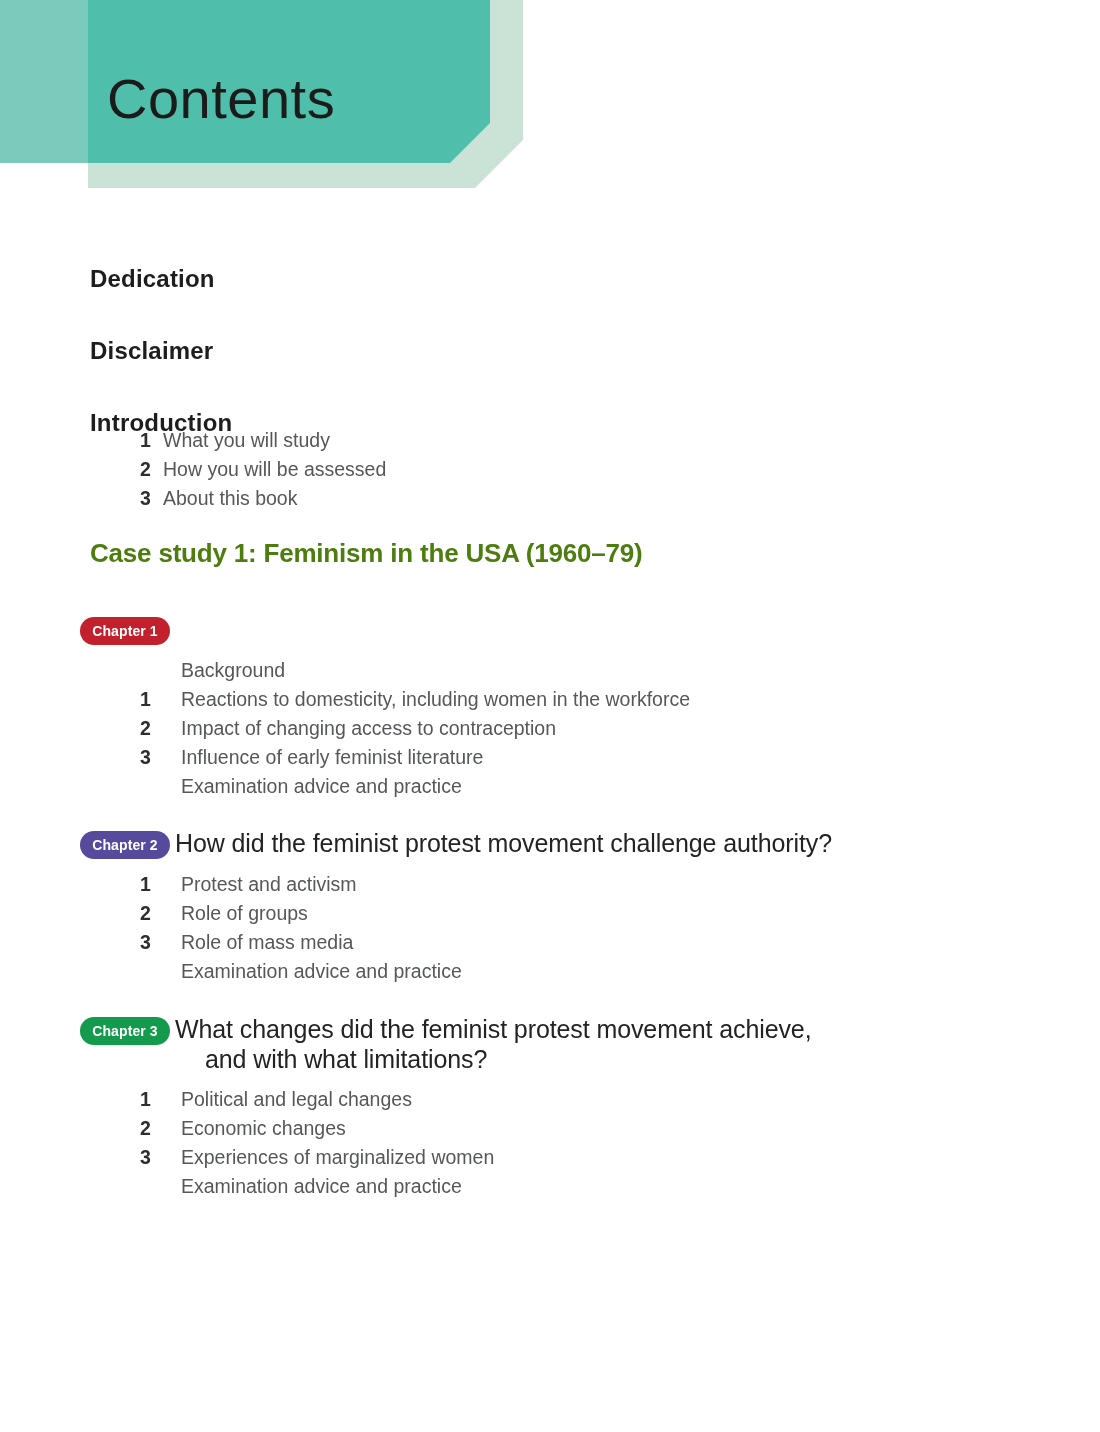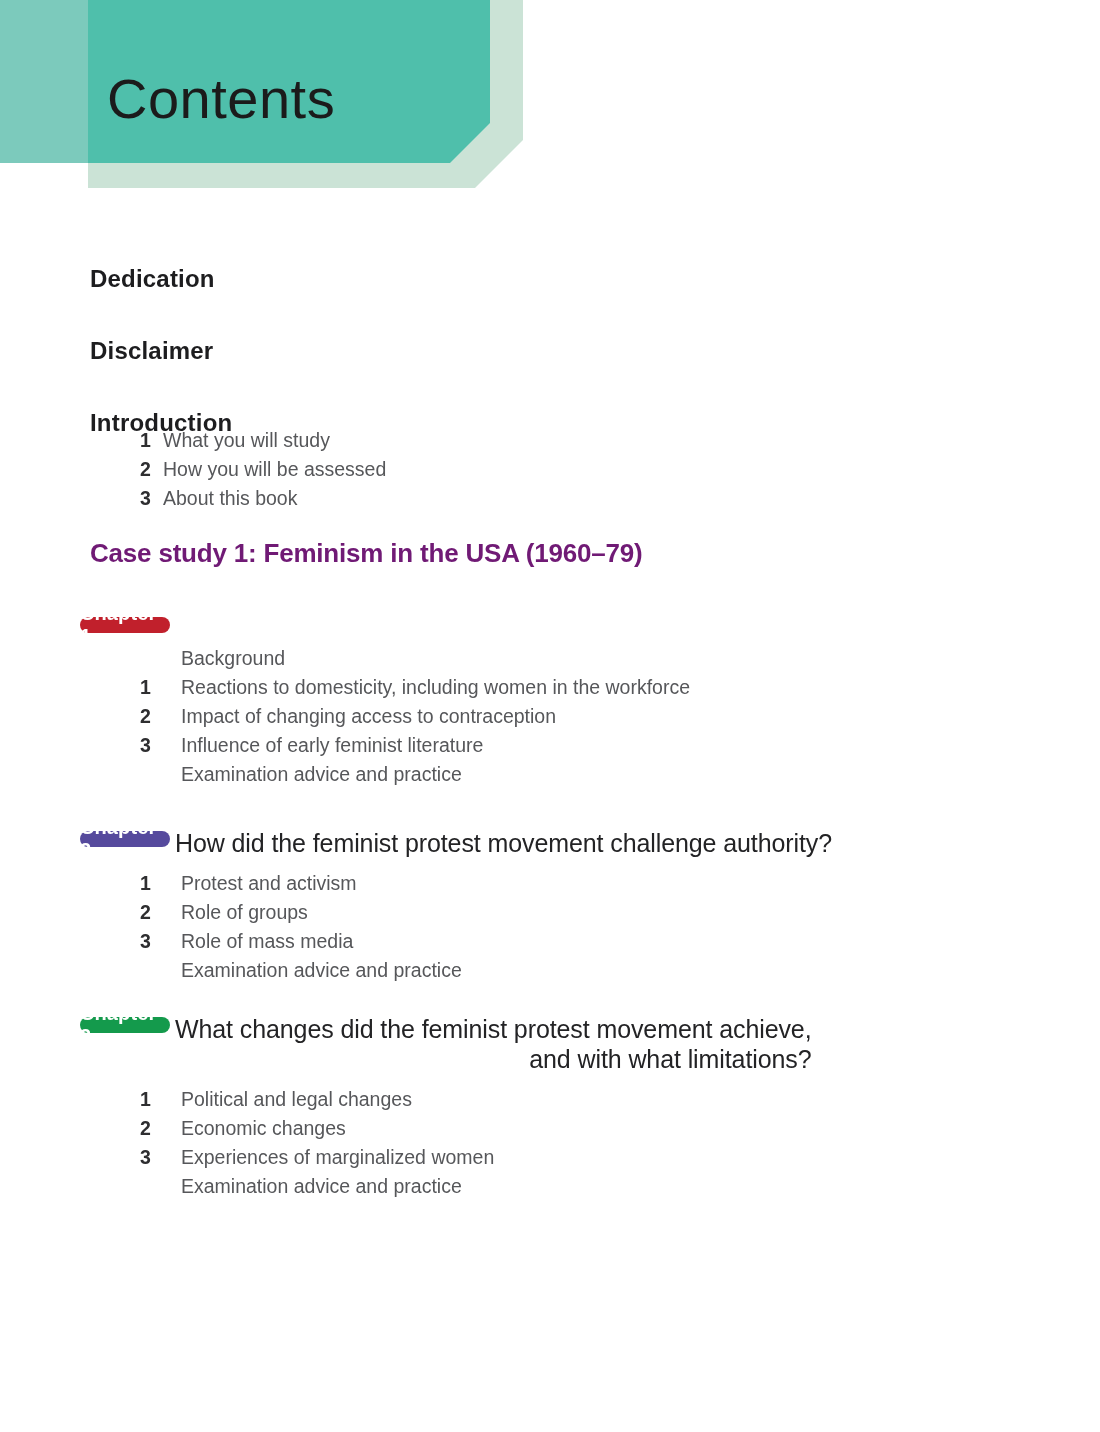--- a/index.html
+++ b/index.html
@@ -59,45 +59,45 @@
   }
   .toc-num {
     width: 23px; flex: 0 0 23px;
     font-weight: 700; color: #2e2e30;
   }
   .toc-txt { color: #56575a; }
 
   
   .case-study-heading {
     position: absolute; left: 90px; top: 538px;
-    font-size: 26px; font-weight: 700; color: #701a75;
+    font-size: 26px; font-weight: 700; color: #4d7c0f;
     letter-spacing: -0.2px;
   }
 
   
   .chapter { position: absolute; left: 80px; width: 980px; }
   .chapter-1 { top: 614px; }
   .chapter-2 { top: 828px; }
   .chapter-3 { top: 1014px; }
 
   .chapter-header { display: flex; align-items: flex-start; }
   .chapter-badge {
     flex: 0 0 90px;
-    width: 90px; height: 16px; margin-top: 3px;
+    width: 90px; height: 28px; margin-top: 3px;
     border-radius: 14px;
-    color: #ffffff; font-size: 20px; font-weight: 700;
+    color: #ffffff; font-size: 14px; font-weight: 700;
     display: flex; align-items: center; justify-content: center;
     letter-spacing: 0.1px;
   }
   .chapter-title-block { margin-left: 5px; }
   .chapter-title-line {
     font-size: 25px; font-weight: 500; color: #232325;
     line-height: 30px; letter-spacing: -0.1px;
   }
-  .chapter-title-line2 { padding-left: 30px; text-align: right; }
+  .chapter-title-line2 { padding-left: 30px; }
   .chapter-title-line2:empty { display: none; }
 
   .chapter .toc-list { position: static; margin-top: 11px; }
   .chapter .toc-row { margin-left: 60px; gap: 18px; } 
 </style>
 </head>
 <body>
 
 <div class="page">
 

